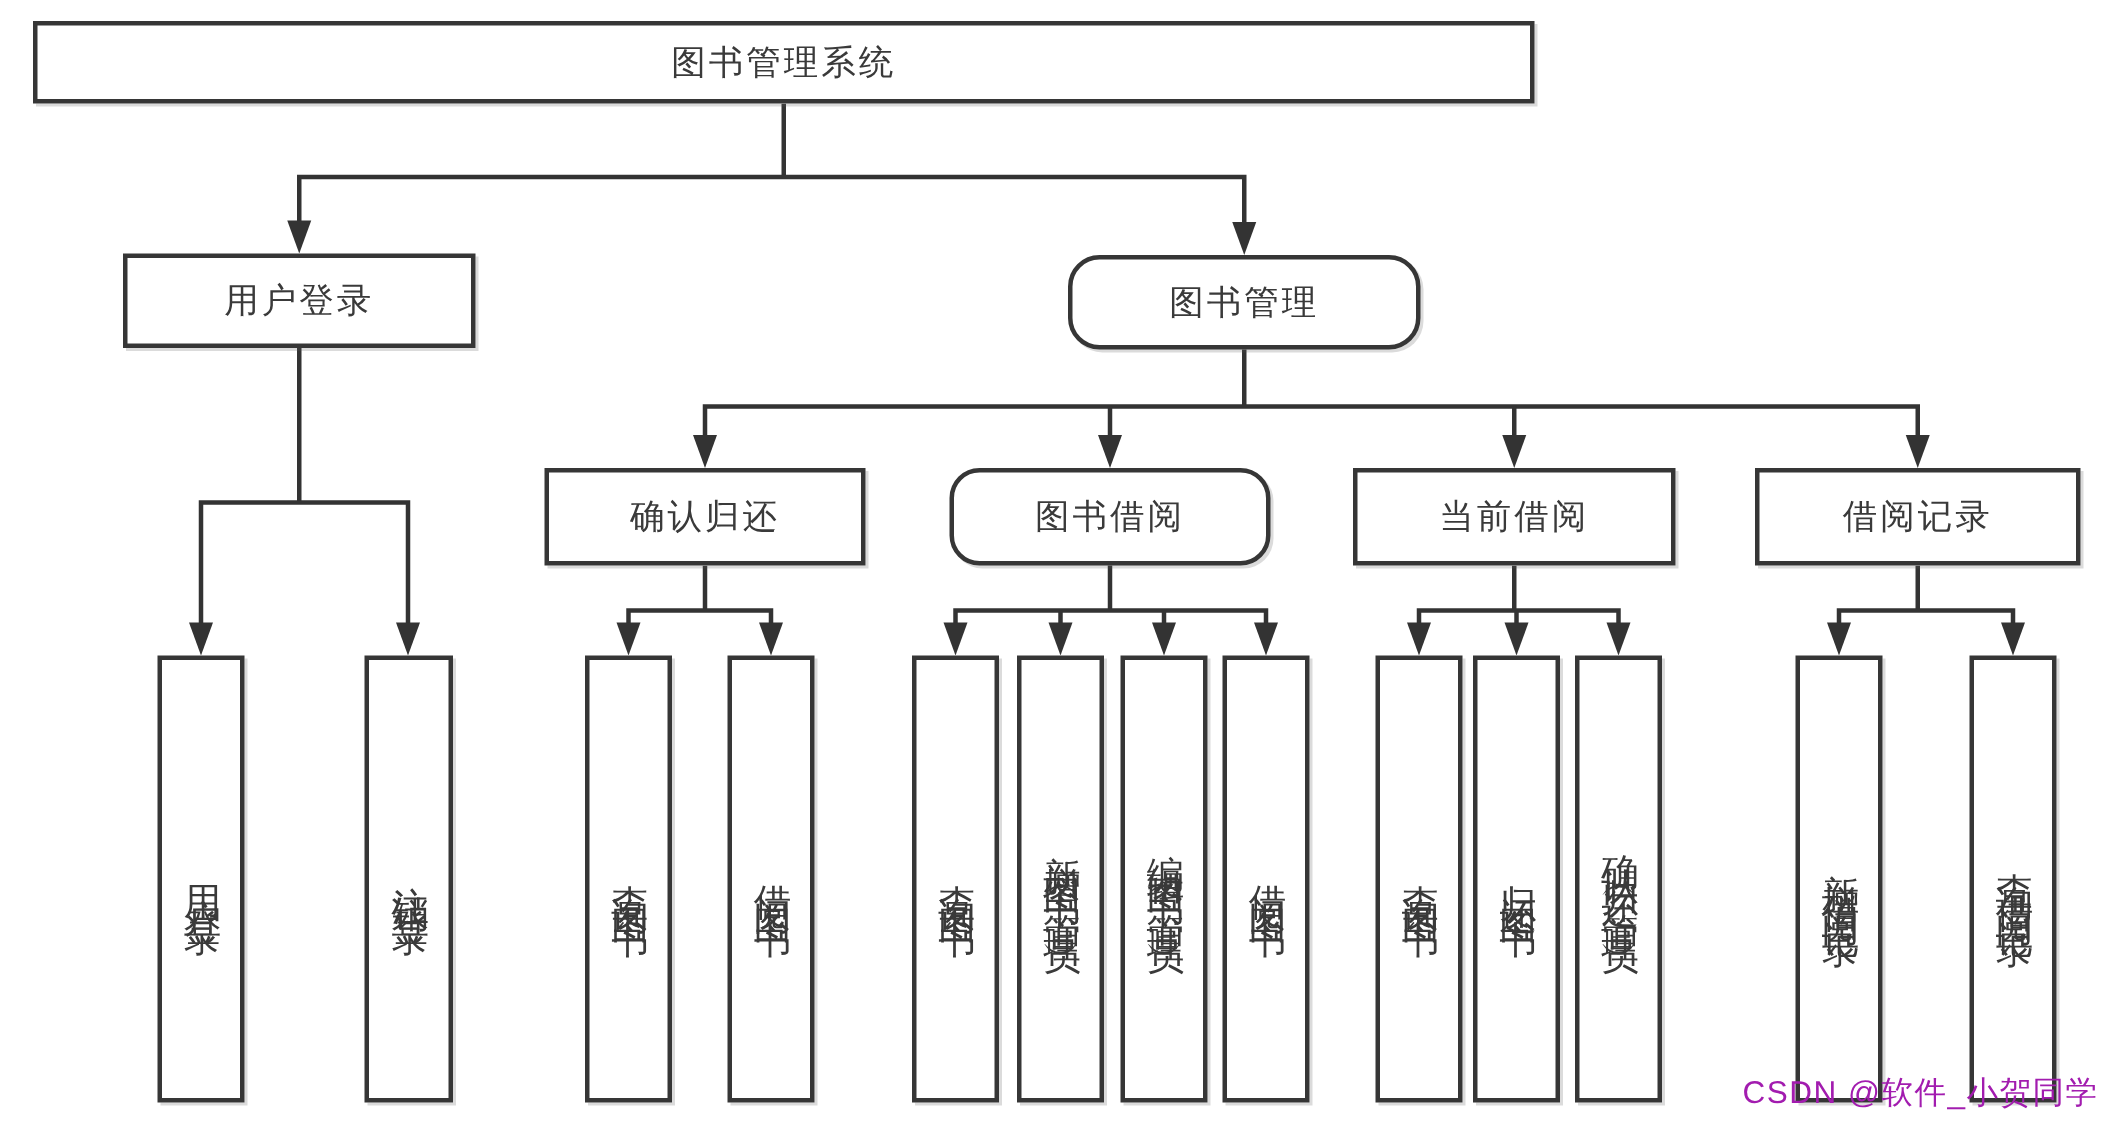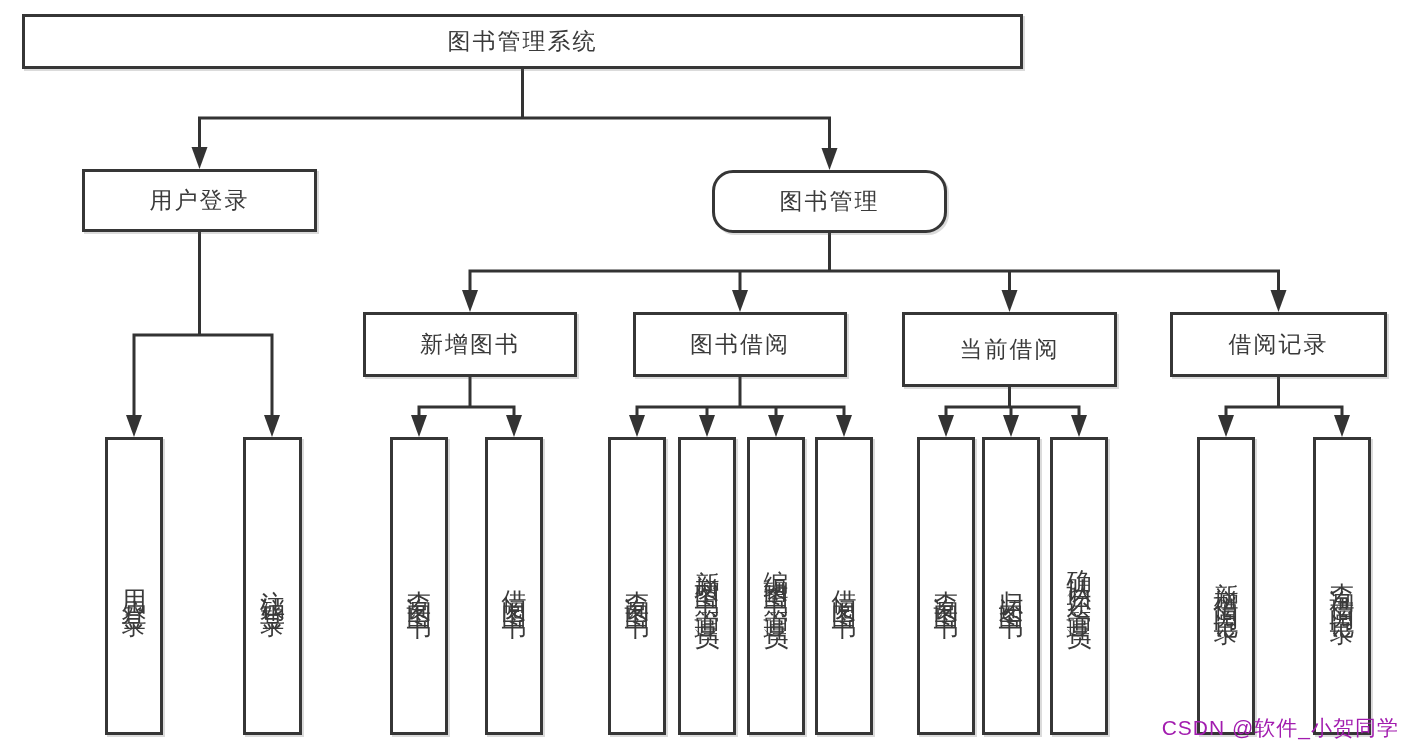--- a/index.html
+++ b/index.html
@@ -109,26 +109,26 @@
   </div>
 
   <div class="node hnode" style="left:82px; top:169px; width:235px; height:63px;">
     <span>用户登录</span>
   </div>
   <div class="node hnode" style="left:712px; top:170px; width:235px; height:63px;border-radius:21px;">
     <span>图书管理</span>
   </div>
 
   <div class="node hnode" style="left:363px; top:312px; width:214px; height:65px;">
-    <span>新增图书</span>
+    <span>确认归还</span>
   </div>
-  <div class="node hnode" style="left:633px; top:312px; width:214px; height:65px;">
+  <div class="node hnode" style="left:633px; top:312px; width:214px; height:65px;border-radius:20px;">
     <span>图书借阅</span>
   </div>
-  <div class="node hnode" style="left:902px; top:312px; width:215px; height:75px;">
+  <div class="node hnode" style="left:902px; top:312px; width:215px; height:65px;">
     <span>当前借阅</span>
   </div>
   <div class="node hnode" style="left:1170px; top:312px; width:217px; height:65px;">
     <span>借阅记录</span>
   </div>
 
   <div class="node vnode" style="left:105px; top:437px; width:58px; height:298px;">
     <span>用户登录</span>
   </div>
   <div class="node vnode" style="left:243px; top:437px; width:59px; height:298px;">

